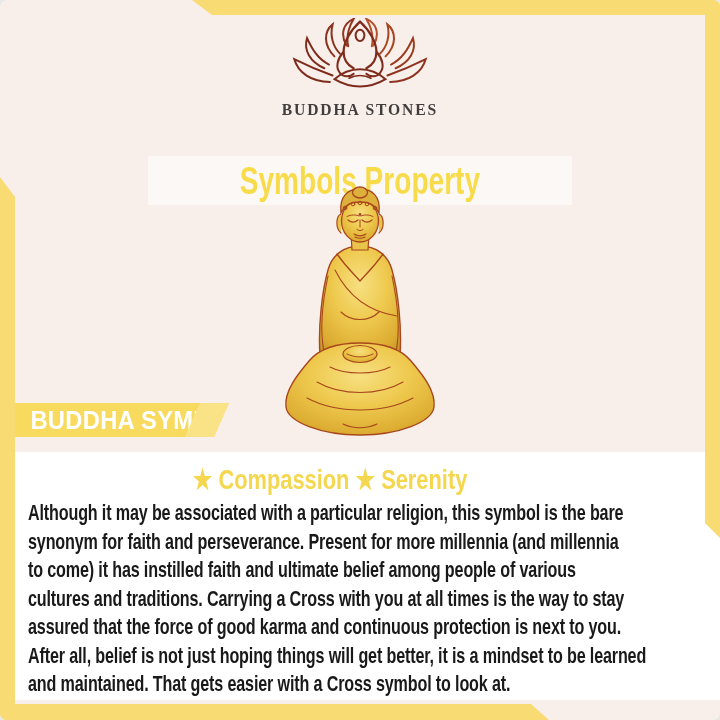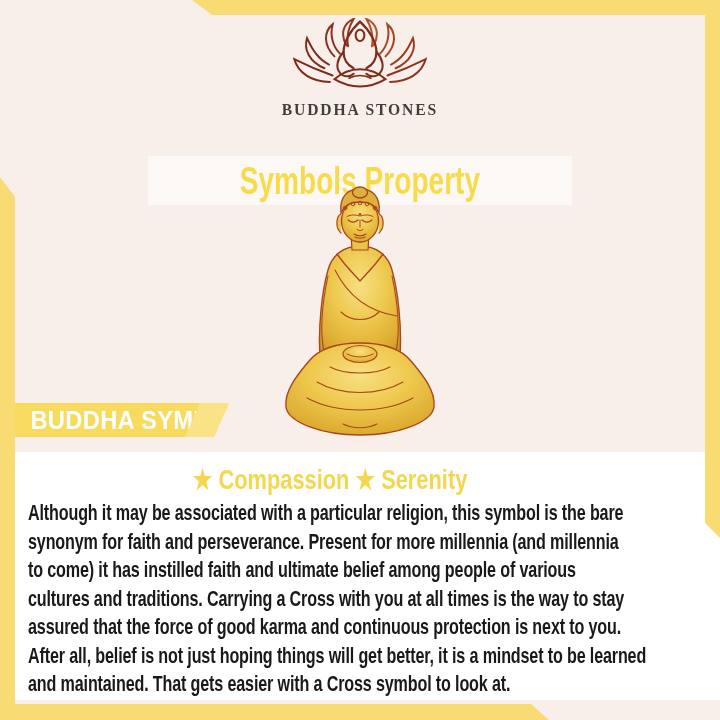--- a/index.html
+++ b/index.html
@@ -1,19 +1,20 @@
 <!DOCTYPE html>
 <html><head>
 <meta charset="utf-8">
 <style>
   html,body{margin:0;padding:0;background:#e8e8e8;}
   .canvas{
     position:relative;width:720px;height:720px;overflow:hidden;
     background:#F8EFEA;
     font-family:"Liberation Sans", sans-serif;
+    border-radius:7px;
   }
   
   .frame-svg{position:absolute;inset:0;z-index:50;pointer-events:none;}
   
   .lotus{position:absolute;left:285px;top:18px;width:150px;height:84px;z-index:5;}
   .brand{
     position:absolute;left:0;top:100px;width:720px;text-align:center;z-index:5;
     font-family:"Liberation Serif", serif;font-size:17px;font-weight:600;
     letter-spacing:2px;color:#403D3C;
   }

